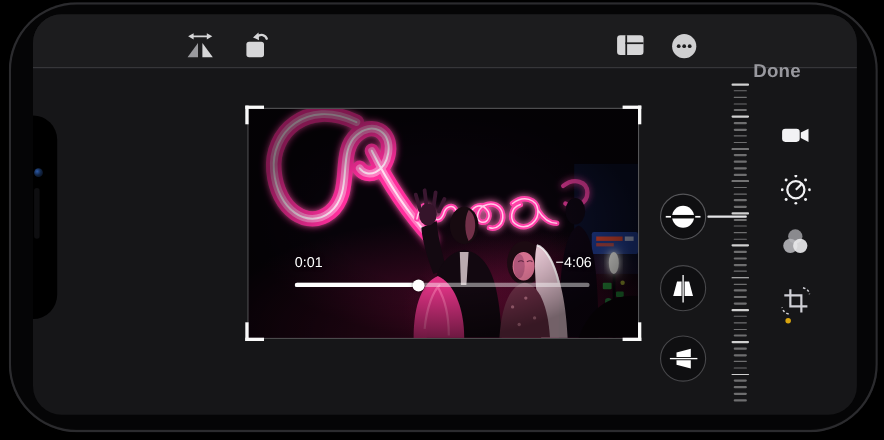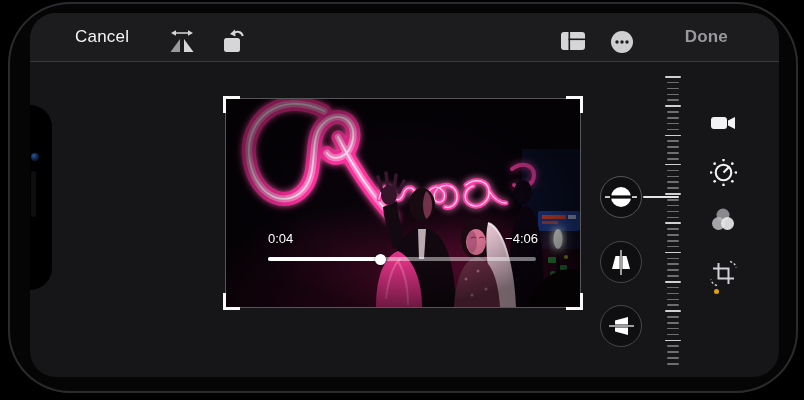--- a/index.html
+++ b/index.html
@@ -22,21 +22,21 @@
     background:radial-gradient(circle at 35% 35%, #2c5aa8 0%, #122647 45%, #05080f 100%); }
   .speaker { position:absolute; left:1px; top:66px; width:5px; height:46px;
     border-radius:3px; background:#0e0e10; }
 
   
   .toolbar { position:absolute; left:0; top:0; width:749px; height:49px;
     background:#1c1c1e; border-bottom:1px solid #3a3a3c; }
   .tb-text { position:absolute; top:0; height:48px; line-height:48px;
     font-size:17px; letter-spacing:.2px; }
   .cancel { left:45px; color:#f4f4f6; }
-  .done { right:51px; color:#98989e; font-weight:700; }
+  .done { right:51px; color:#98989e; font-weight:700;margin-top:28px; }
   .tb-icon { position:absolute; }
 
   
   .video-wrap { position:absolute; left:196px; top:86px; width:354px; height:208px;
     background:#070309; box-shadow:0 0 0 1px rgba(255,255,255,.28); }
   .video-wrap svg.scene { position:absolute; left:0; top:0; }
   .corner { position:absolute; width:17px; height:17px; }
   .corner.tl { left:-3px; top:-3px;  border-left:3px solid #fafafa; border-top:3px solid #fafafa; }
   .corner.tr { right:-3px; top:-3px; border-right:3px solid #fafafa; border-top:3px solid #fafafa; }
   .corner.bl { left:-3px; bottom:-3px; border-left:3px solid #fafafa; border-bottom:3px solid #fafafa; }
@@ -72,21 +72,20 @@
   .mod-dot.show { display:block; }
 </style>
 </head>
 <body>
 
 <div class="stage">
   <div class="phone">
     <div class="screen">
 
       <div class="toolbar">
-        <div class="tb-text cancel">Cancel</div>
 
         <div class="tb-icon" style="left:137px; top:16px;">
           <svg width="30" height="26" viewBox="0 0 30 26">
             <path d="M8,4 L22,4" stroke="#d6d6d8" stroke-width="1.6" fill="none"></path>
             <path d="M9,1.2 L4,4 L9,6.8 Z" fill="#d6d6d8"></path>
             <path d="M21,1.2 L26,4 L21,6.8 Z" fill="#d6d6d8"></path>
             <path d="M13,10 L13,23 L3.5,23 Z" fill="#9a9a9e"></path>
             <path d="M17,10 L17,23 L26.5,23 Z" fill="#d6d6d8"></path>
           </svg>
         </div>
@@ -211,21 +210,21 @@
           <path d="M 160,200 C 162,180 168,165 174,160 M 182,206 C 182,188 178,172 172,162" stroke="#ff7ab4" stroke-width="2" opacity=".6" fill="none"></path>
 
           <rect width="354" height="208" fill="url(#vig)"></rect>
         </svg>
 
         <div class="corner tl"></div>
         <div class="corner tr"></div>
         <div class="corner bl"></div>
         <div class="corner br"></div>
 
-        <div class="time-label time-elapsed">0:04</div>
+        <div class="time-label time-elapsed">0:01</div>
         <div class="time-label time-remaining">−4:06</div>
         <div class="progress-track">
           <div class="progress-fill" style="width: 42%;"></div>
           <div class="progress-thumb" style="left: calc(42% - 5.5px);"></div>
         </div>
       </div>
 
       <div class="adj-btn active" style="top:163px;">
         <svg width="32" height="32" viewBox="0 0 32 32">
           <circle cx="16" cy="16" r="10" fill="#ffffff"></circle>

